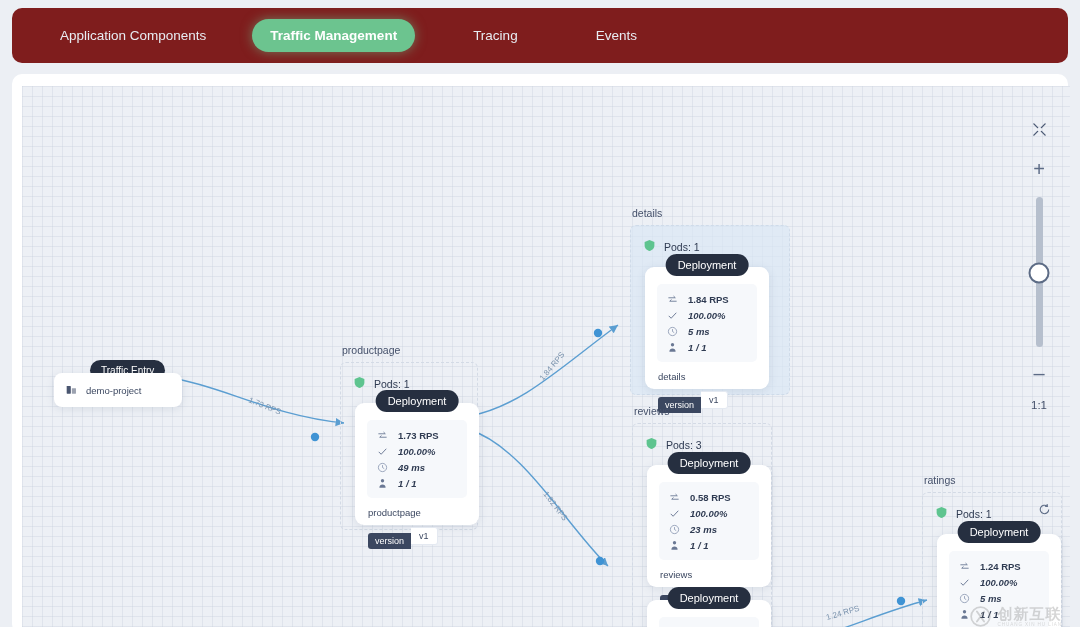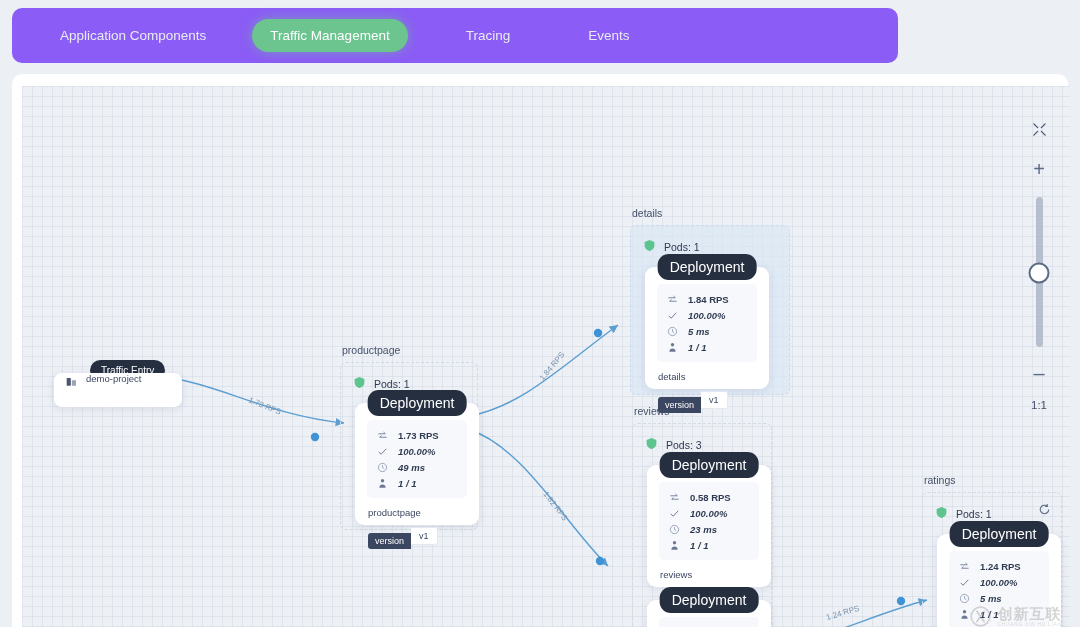--- a/index.html
+++ b/index.html
@@ -7,42 +7,43 @@
   html, body {
     width: 1080px; height: 627px;
     background: #eceff4;
     font-family: "Liberation Sans", sans-serif;
     overflow: hidden;
   }
 
   
   .navbar {
     position: absolute; left: 12px; top: 8px;
-    width: 886px; height: 55px;
-    background: #8b5cf6;
+    width: 1056px; height: 55px;
+    background: #7f1d1d;
     border-radius: 10px;
     display: flex; align-items: center;
   }
   .nav-tab {
     color: #e8ecf2;
     font-size: 13.5px;
     padding: 9px 18px;
     border-radius: 18px;
     white-space: nowrap;
     cursor: pointer;
   }
   .nav-tab.t0 { margin-left: 30px; }
   .nav-tab.t1 { margin-left: 28px; }
   .nav-tab.t2 { margin-left: 26px; }
   .nav-tab.t3 { margin-left: 40px; }
   .nav-tab.t4 { margin-left: 42px; }
   .nav-tab.active {
     background: #6cc48f;
     color: #ffffff;
     box-shadow: 0 0 12px rgba(108,196,143,0.55);
+    font-weight: bold;
   }
 
   
   .panel {
     position: absolute; left: 12px; top: 74px;
     width: 1056px; height: 560px;
     background: #ffffff;
     border-radius: 10px;
   }
   .canvas {
@@ -94,21 +95,21 @@
   .card {
     position: absolute;
     background: #ffffff;
     border-radius: 9px;
     box-shadow: 0 2px 10px rgba(72,92,124,0.13);
   }
   .deploy-badge {
     position: absolute; top: -13px; left: 50%;
     transform: translateX(-50%);
     background: #262f40; color: #ffffff;
-    font-size: 14px; padding: 5px 12px;
+    font-size: 11px; padding: 5px 12px;
     border-radius: 11px; white-space: nowrap;
   }
   .metrics {
     margin: 17px 12px 0 12px;
     background: #f6f8fb;
     border-radius: 5px;
     padding: 8px 10px;
   }
   .metric {
     display: flex; align-items: center; gap: 10px;
@@ -136,21 +137,21 @@
     border: 1px solid #e4e9f1; border-left: none;
     border-radius: 0 3px 3px 0;
   }
 
   
   .entry-card {
     position: absolute; left: 32px; top: 287px;
     width: 128px; height: 34px;
     background: #ffffff; border-radius: 8px;
     box-shadow: 0 2px 9px rgba(72,92,124,0.13);
-    display: flex; align-items: flex-start; gap: 9px;
+    display: flex; align-items: center; gap: 9px;
     padding-left: 12px;
   }
   .entry-name { font-size: 9.5px; color: #3b4760; }
   .entry-badge {
     position: absolute; left: 68px; top: 274px;
     background: #262f40; color: #ffffff;
     font-size: 10px; padding: 5px 11px;
     border-radius: 11px; white-space: nowrap;
   }
 

